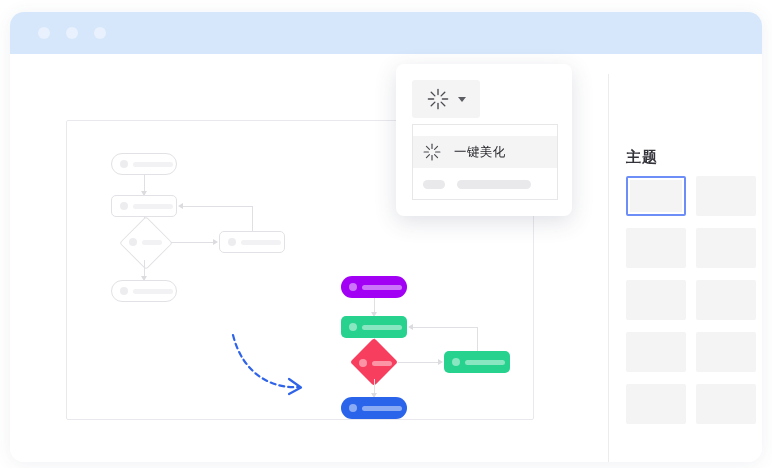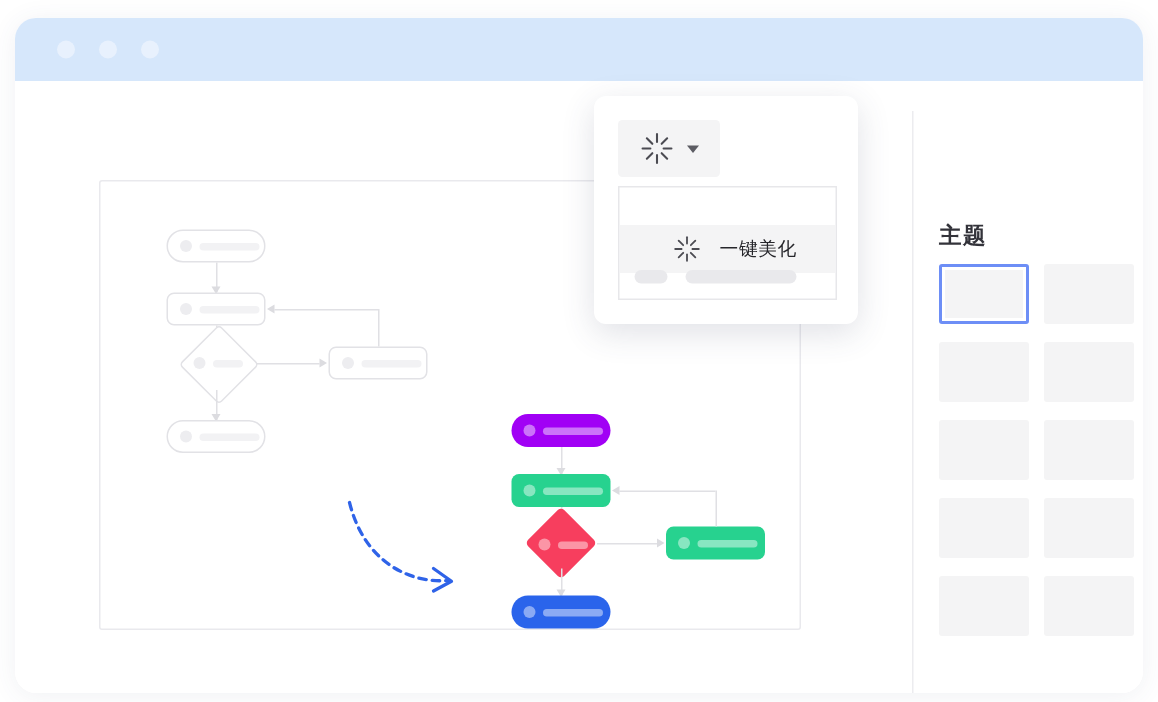--- a/index.html
+++ b/index.html
@@ -97,22 +97,22 @@
   }
   .caret{
     width:0;height:0;border-left:4px solid transparent;border-right:4px solid transparent;
     border-top:5px solid #5c5c63;
   }
   .menu{
     position:absolute;left:16px;top:60px;width:146px;height:76px;
     border:1px solid #e7e7ea;background:#fff;box-sizing:border-box;
   }
   .menu-item{
-    position:absolute;left:0;top:25px;width:100%;height:32px;
-    background:#f4f4f5;display:flex;align-items:center;justify-content:center;
+    position:absolute;left:0;top:11px;width:100%;height:32px;
+    background:#f4f4f5;display:flex;align-items:center;
   }
   .mi-icon{margin-left:10px;display:flex;align-items:center;justify-content:center;}
   .mi-label{margin-left:13px;font-size:12.5px;color:#26262b;letter-spacing:.4px;}
   .menu-ph{position:absolute;left:10px;top:55px;display:flex;align-items:center;gap:12px;}
   .ph-s{width:22px;height:9px;border-radius:5px;background:#e9e9ec;}
   .ph-l{width:74px;height:9px;border-radius:5px;background:#e9e9ec;}
 
   
   .side-title{
     position:absolute;left:616px;top:94px;font-size:15px;font-weight:bold;

